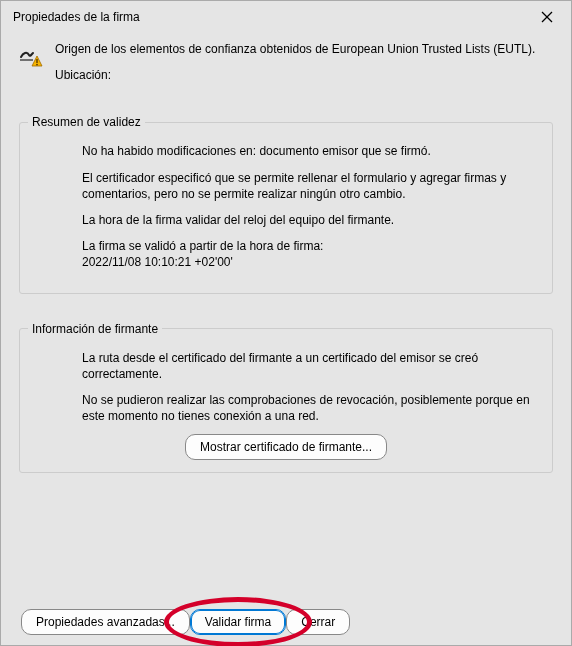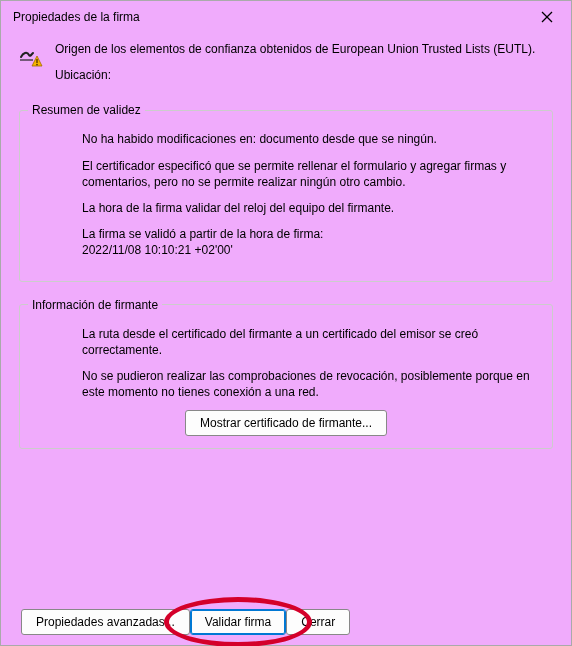--- a/index.html
+++ b/index.html
@@ -14,21 +14,21 @@
     height: 646px;
     overflow: hidden;
   }
   .window {
     width: 572px;
     height: 646px;
     border: 1px solid #aaa;
     position: relative;
     display: flex;
     flex-direction: column;
-    background: #f0abfc;
+    background: #e5e5e5;
   }
   .titlebar {
     display: flex;
     align-items: center;
     justify-content: space-between;
     padding: 6px 10px 6px 12px;
     font-size: 12px;
   }
   .close-btn {
     width: 28px;
@@ -62,21 +62,21 @@
   }
   .text-col p { margin: 4px 0 10px 0; }
   .sig-icon {
     width: 26px;
     height: 24px;
     position: relative;
   }
   fieldset {
     border: 1px solid #ccc;
     border-radius: 3px;
-    margin: 6px 0 10px 0;
+    margin: 18px 0 10px 0;
     padding: 6px 8px 12px 8px;
   }
   legend {
     padding: 0 4px;
     font-size: 12px;
     color: #000;
   }
   .inner-text {
     padding-left: 54px;
     padding-right: 6px;
@@ -86,21 +86,21 @@
   .center-row {
     display: flex;
     justify-content: center;
     margin-top: 4px;
   }
   .btn {
     font-family: inherit;
     font-size: 12px;
     padding: 5px 14px;
     border: 1px solid #888;
-    border-radius: 3px;
+    border-radius: 10px;
     background: #fdfdfd;
     cursor: pointer;
     white-space: nowrap;
   }
   .btn.primary {
     border: 1px solid #0078d4;
     box-shadow: inset 0 0 0 1px #0078d4;
   }
   .bottom-row {
     display: flex;
@@ -152,21 +152,21 @@
       </div>
       <div class="text-col">
         <p>Origen de los elementos de confianza obtenidos de European Union Trusted Lists (EUTL).</p>
         <p>Ubicación:</p>
       </div>
     </div>
 
     <fieldset>
       <legend>Resumen de validez</legend>
       <div class="inner-text">
-        <p>No ha habido modificaciones en: documento desde que se ningún.</p>
+        <p>No ha habido modificaciones en: documento emisor que se firmó.</p>
         <p>El certificador especificó que se permite rellenar el formulario y agregar firmas y comentarios, pero no se permite realizar ningún otro cambio.</p>
         <p>La hora de la firma validar del reloj del equipo del firmante.</p>
         <p>
           <span>La firma se validó a partir de la hora de firma:</span><br>
           <span>2022/11/08 10:10:21 +02'00'</span>
         </p>
       </div>
     </fieldset>
 
     <fieldset>

